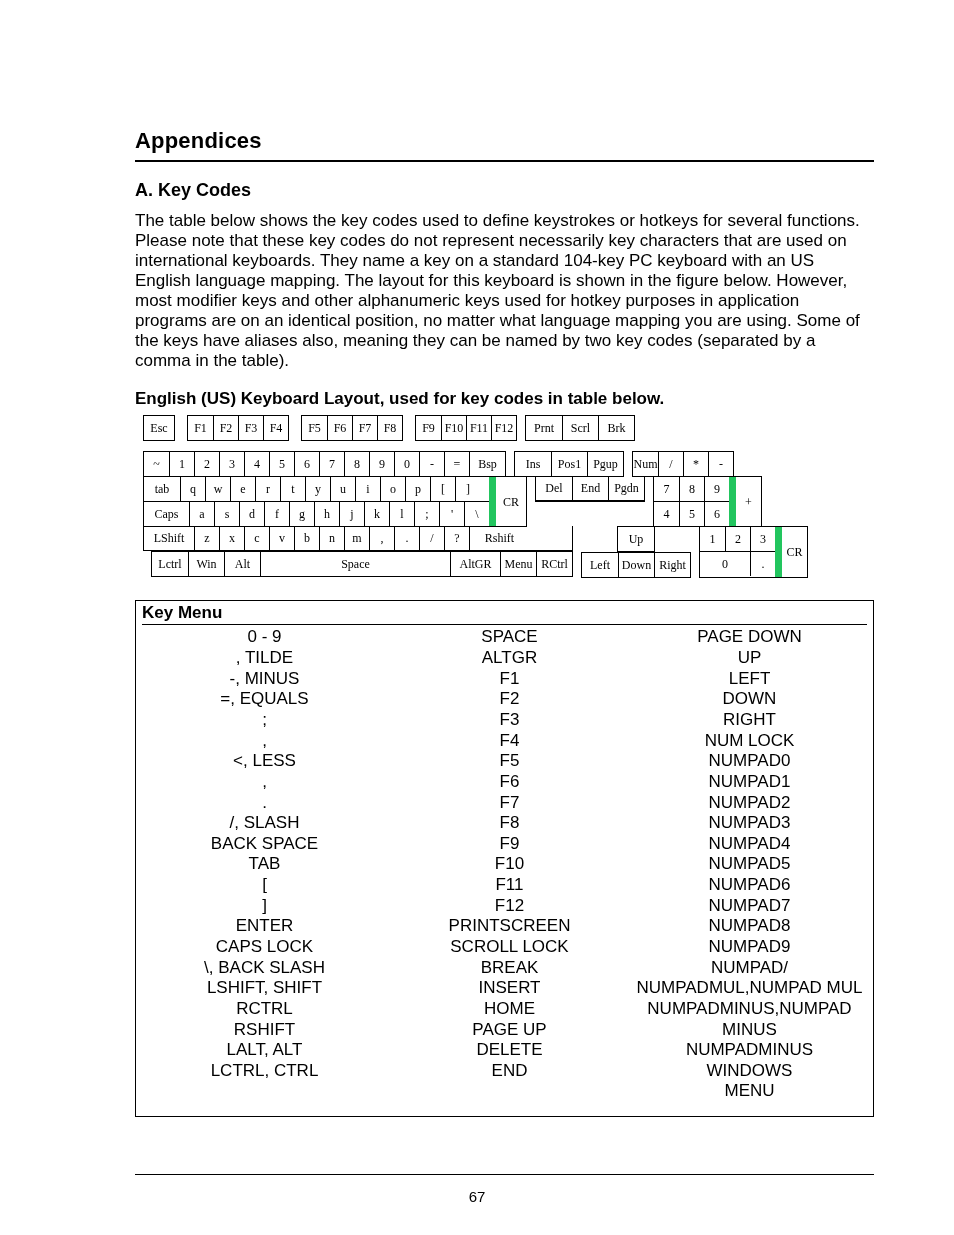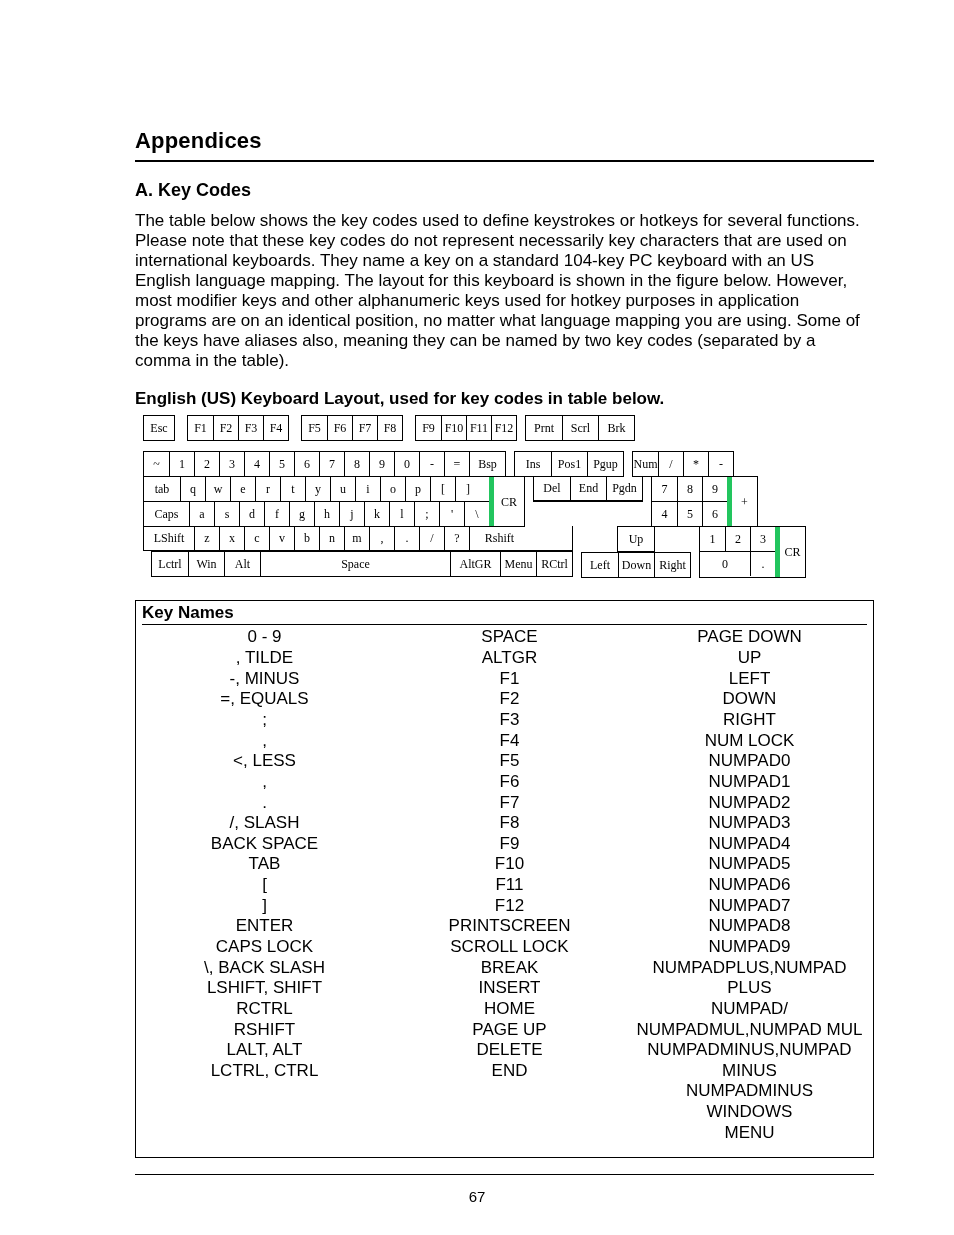--- a/index.html
+++ b/index.html
@@ -27,21 +27,21 @@
   .kcaps { width:45px; height:24px; }
   .kshift { width:50px; height:24px; }
   .kspace { width:190px; height:24px; }
   .kesc { width:30px; height:24px; }
   .vstack { display:flex; flex-direction:column; }
   .vstack > div { border-top:1px solid #000; }
   .vstack > div:first-child { border-top:none; }
   .nav { width:36px; }
   .kbd-row + .kbd-row { margin-top:-1px; }
   .sp { width:12px; display:inline-block; }
-  .enter-col { border-left:5px solid #22c55e; width:30px; display:flex; align-items:center; justify-content:center; }
+  .enter-col { border-left:7px solid #22c55e; width:30px; display:flex; align-items:center; justify-content:center; }
 
   
   .knames { border:1px solid #000; padding:2px 6px 14px 6px; margin-top:4px; }
   .knames h3 { font-size:17px; margin:0 0 1px 0; font-weight:bold; }
   hr.thin { border:none; border-top:1px solid #000; margin:0 0 2px 0; }
   .cols { display:flex;text-align:center; }
   .col { font-size:17px; line-height:1.215; }
   .col.c1 { width:245px; }
   .col.c2 { width:245px; }
   .col.c3 { flex:1; }
@@ -251,21 +251,21 @@
                 <span class="cell k">.</span>
               </div>
           </span>
           <span class="enter-col" style="width:25px;">CR</span>
         </span>
       </div>
     </div>
   </div>
 
   <div class="knames">
-    <h3>Key Names</h3>
+    <h3>Key Menu</h3>
     <hr class="thin">
     <div class="cols">
       <div class="col c1" id="kn1">
           <div>0 - 9</div>
           <div>, TILDE</div>
           <div>-, MINUS</div>
           <div>=, EQUALS</div>
           <div>;</div>
           <div>,</div>
           <div>&lt;, LESS</div>
@@ -319,21 +319,20 @@
           <div>NUMPAD0</div>
           <div>NUMPAD1</div>
           <div>NUMPAD2</div>
           <div>NUMPAD3</div>
           <div>NUMPAD4</div>
           <div>NUMPAD5</div>
           <div>NUMPAD6</div>
           <div>NUMPAD7</div>
           <div>NUMPAD8</div>
           <div>NUMPAD9</div>
-          <div>NUMPADPLUS,NUMPAD PLUS</div>
           <div>NUMPAD/</div>
           <div>NUMPADMUL,NUMPAD MUL</div>
           <div>NUMPADMINUS,NUMPAD MINUS</div>
           <div>NUMPADMINUS</div>
           <div>WINDOWS</div>
           <div>MENU</div>
         </div>
     </div>
   </div>
 </div>

